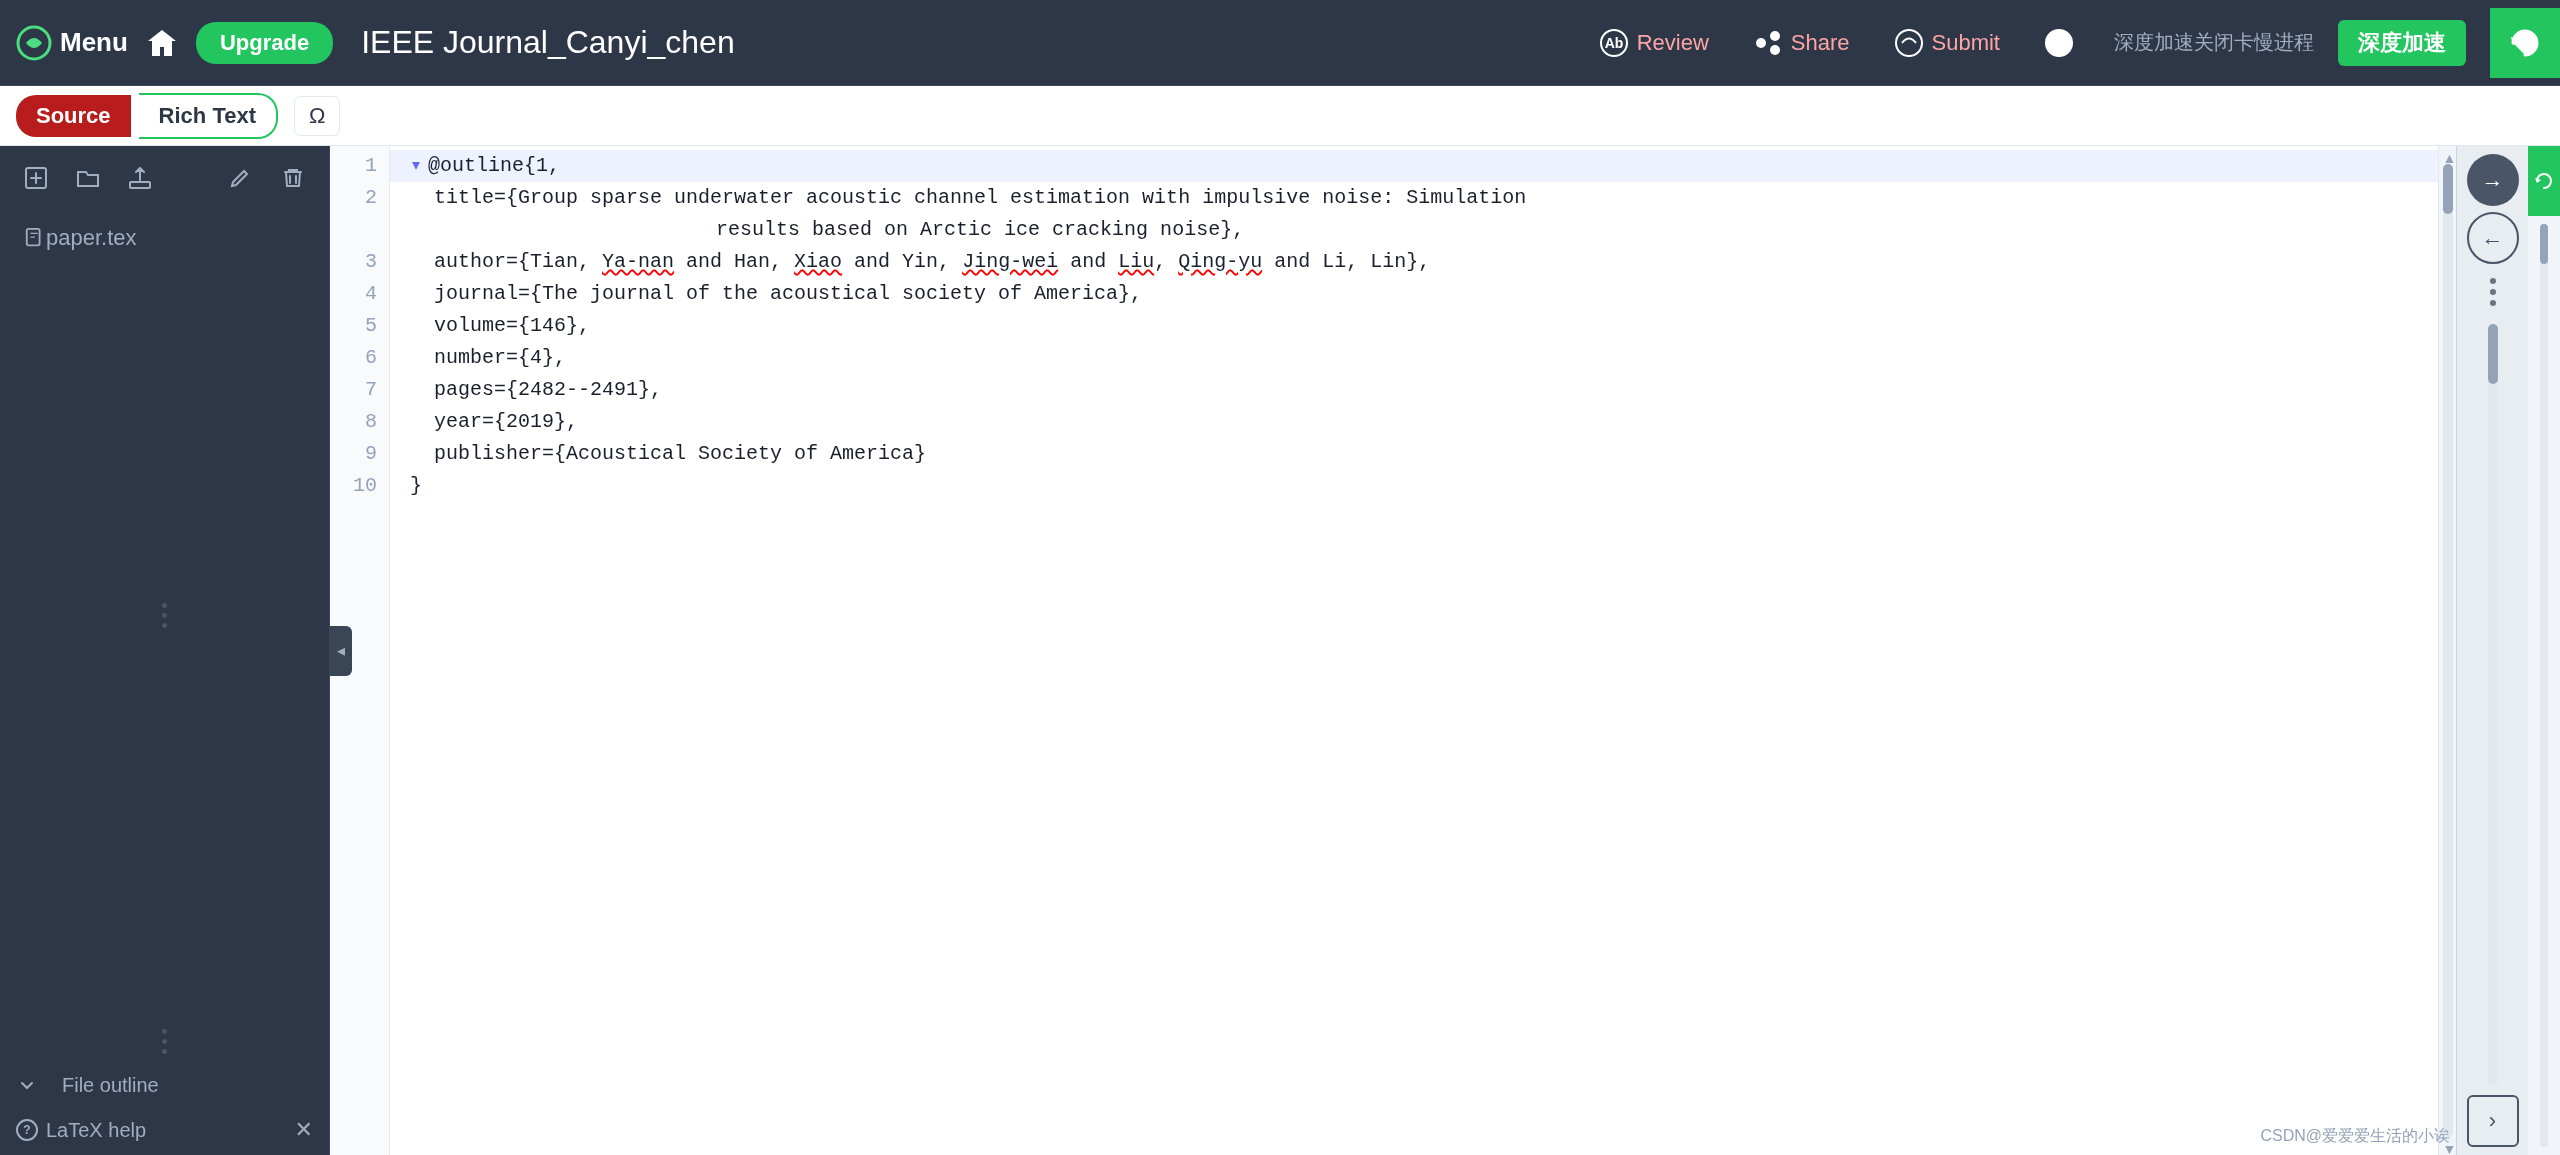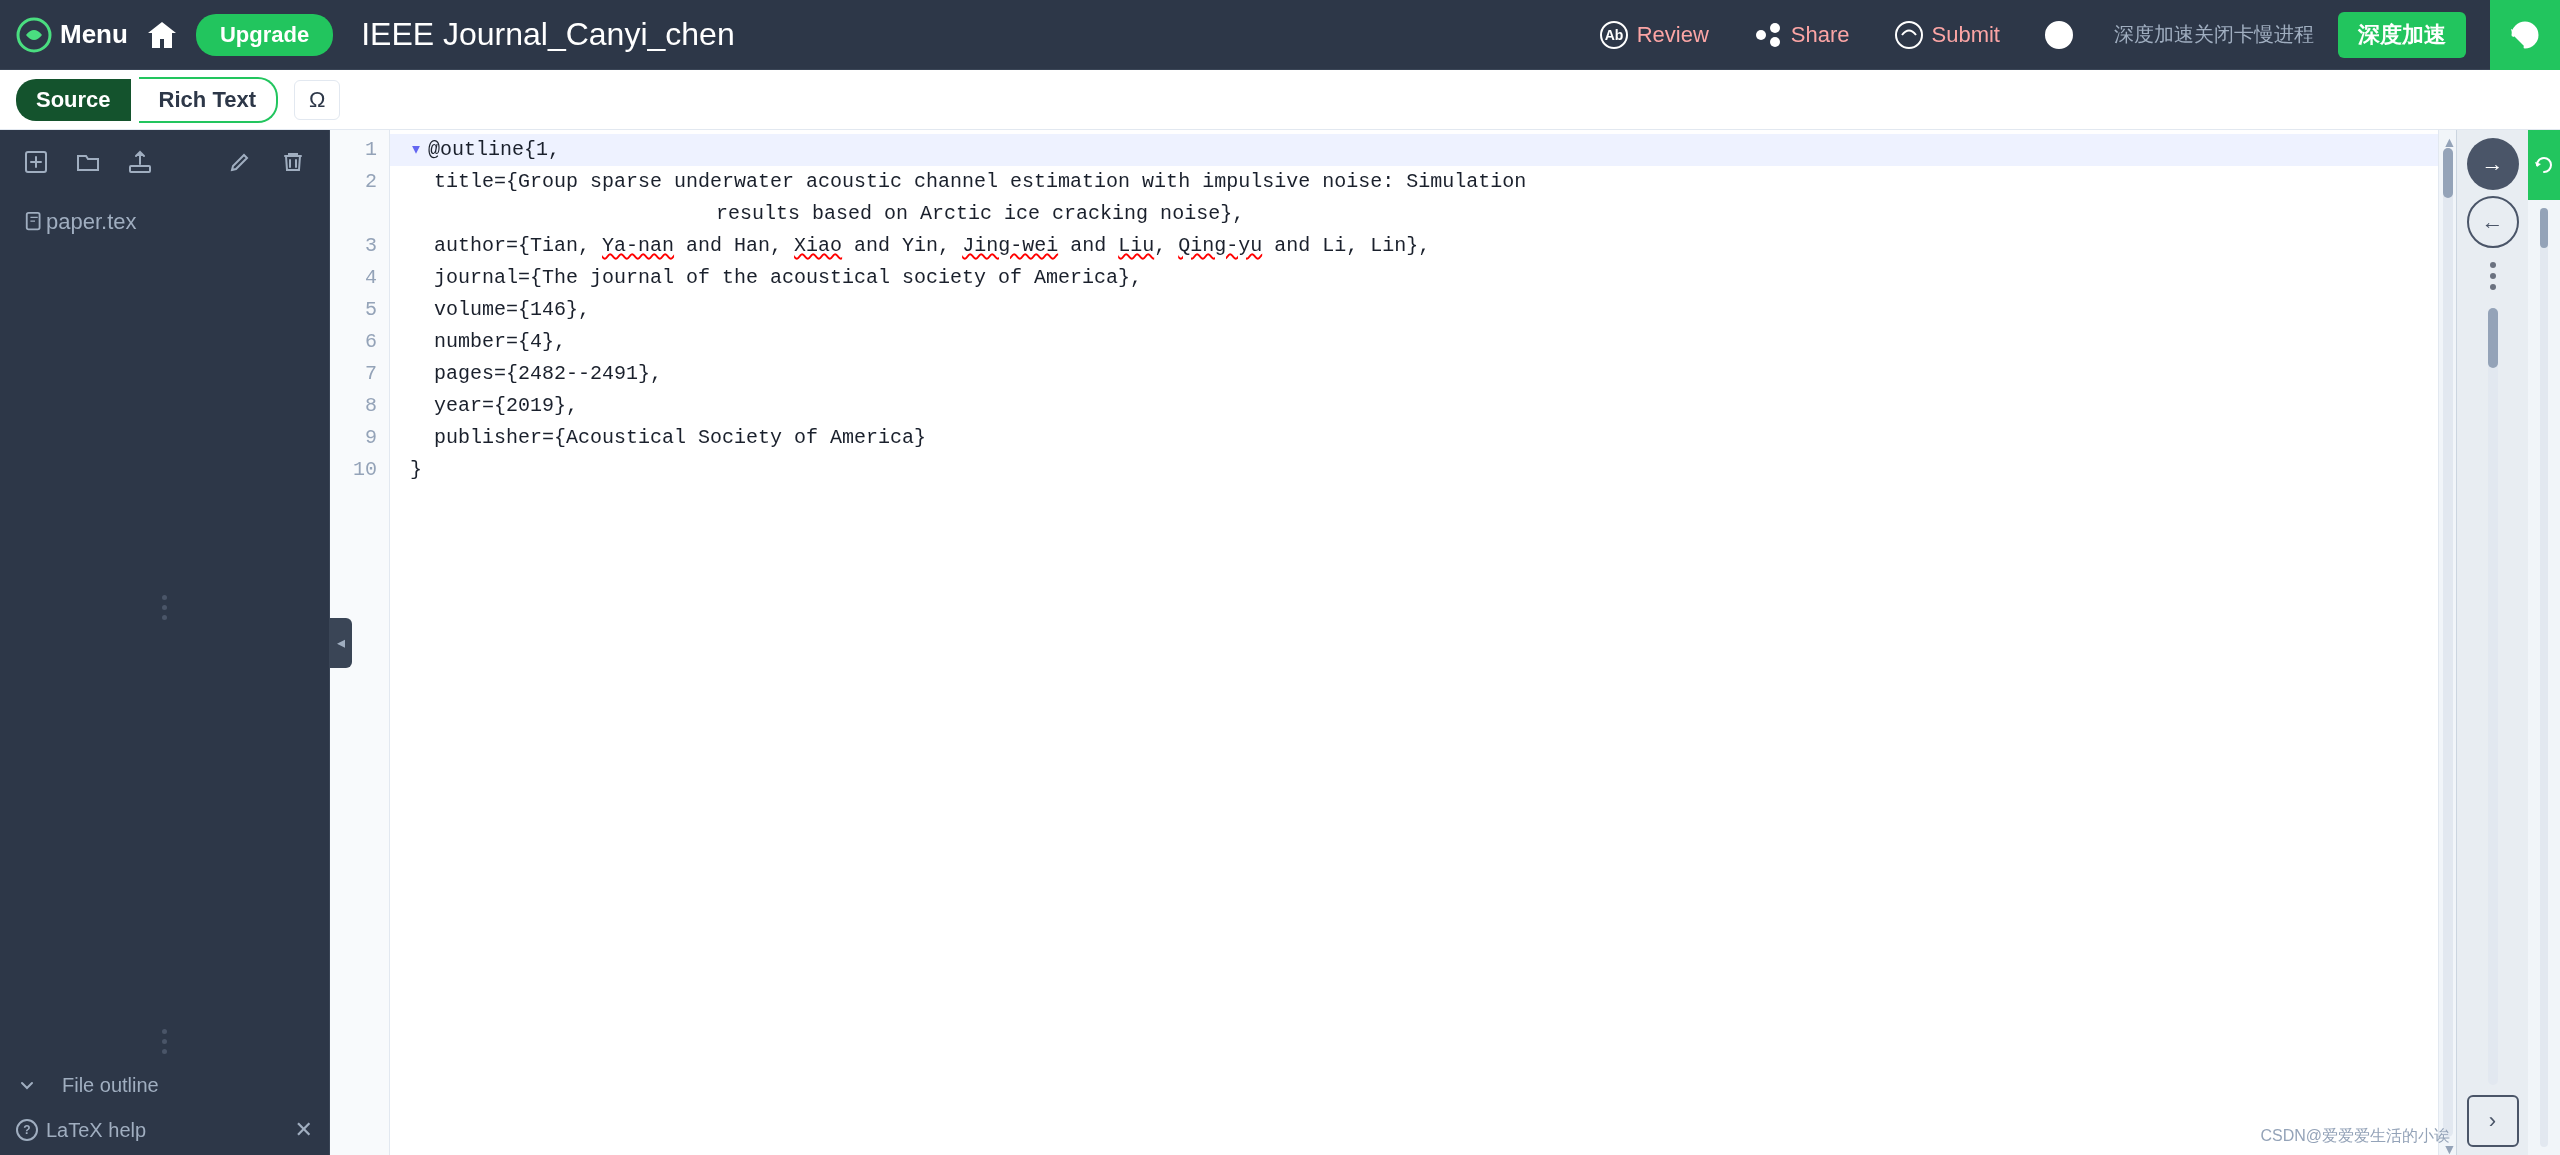--- a/index.html
+++ b/index.html
@@ -1,40 +1,40 @@
 <!DOCTYPE html>
 <html><head>
   <meta charset="utf-8">
   <style>
     * { margin: 0; padding: 0; box-sizing: border-box; }
     body { font-family: 'Segoe UI', Arial, sans-serif; background: #2d3748; color: #fff; width: 2560px; height: 1155px; overflow: hidden; display: flex; flex-direction: column; }
 
     
     .topbar {
-      display: flex; align-items: center; background: #2d3748; height: 70px; padding: 0 16px; gap: 12px; flex-shrink: 0; border-bottom: 1px solid #3a4556;
+      display: flex; align-items: center; background: #2d3748; height: 86px; padding: 0 16px; gap: 12px; flex-shrink: 0; border-bottom: 1px solid #3a4556;
     }
     .topbar-logo { display: flex; align-items: center; gap: 8px; font-size: 26px; font-weight: 600; color: #fff; cursor: pointer; }
     .topbar-logo svg { width: 36px; height: 36px; }
     .topbar-home { display: flex; align-items: center; justify-content: center; width: 44px; height: 44px; cursor: pointer; }
     .topbar-home svg { width: 32px; height: 32px; fill: #fff; }
     .btn-upgrade { background: #22c55e; color: #fff; border: none; border-radius: 20px; padding: 8px 24px; font-size: 22px; font-weight: 700; cursor: pointer; }
     .topbar-title { font-size: 32px; color: #fff; margin: 16px 16px; flex-shrink: 0; }
     .topbar-spacer { flex: 1; }
     .topbar-action { display: flex; align-items: center; gap: 8px; font-size: 22px; color: #fca5a5; cursor: pointer; padding: 6px 16px; border-radius: 6px; }
     .topbar-action svg { width: 30px; height: 30px; fill: #fff; }
     .topbar-chinese { font-size: 20px; color: #a0aec0; margin: 0 12px; }
     .btn-deepspeed { background: #22c55e; color: #fff; border: none; border-radius: 6px; padding: 8px 20px; font-size: 22px; font-weight: 600; cursor: pointer; }
     .topbar-refresh { display: flex; align-items: center; justify-content: center; background: #22c55e; width: 70px; height: 70px; cursor: pointer; flex-shrink: 0; }
     .topbar-refresh svg { width: 36px; height: 36px; fill: #fff; }
 
     
     .toolbar {
       display: flex; align-items: center; background: #fff; height: 60px; padding: 0 16px; gap: 8px; flex-shrink: 0; border-bottom: 1px solid #e2e8f0;
     }
-    .btn-source { background: #14532d; color: #fff; border: none; border-radius: 20px 0 0 20px; padding: 8px 20px; font-size: 22px; font-weight: 600; cursor: pointer; }
+    .btn-source { background: #b91c1c; color: #fff; border: none; border-radius: 20px 0 0 20px; padding: 8px 20px; font-size: 22px; font-weight: 600; cursor: pointer; }
     .btn-richtext { background: transparent; color: #2d3748; border: 2px solid #22c55e; border-left: none; border-radius: 0 20px 20px 0; padding: 8px 20px; font-size: 22px; font-weight: 600; cursor: pointer; }
     .btn-omega { background: transparent; border: 1px solid #e2e8f0; border-radius: 6px; padding: 6px 14px; font-size: 22px; cursor: pointer; color: #2d3748; margin-left: 8px; }
     .toolbar-spacer { flex: 1; }
 
     
     .main { display: flex; flex: 1; overflow: hidden; }
 
     
     .sidebar { width: 330px; background: #2d3748; display: flex; flex-direction: column; flex-shrink: 0; border-right: 1px solid #3a4556; }
     .sidebar-toolbar { display: flex; align-items: center; padding: 12px 16px; gap: 12px; }

